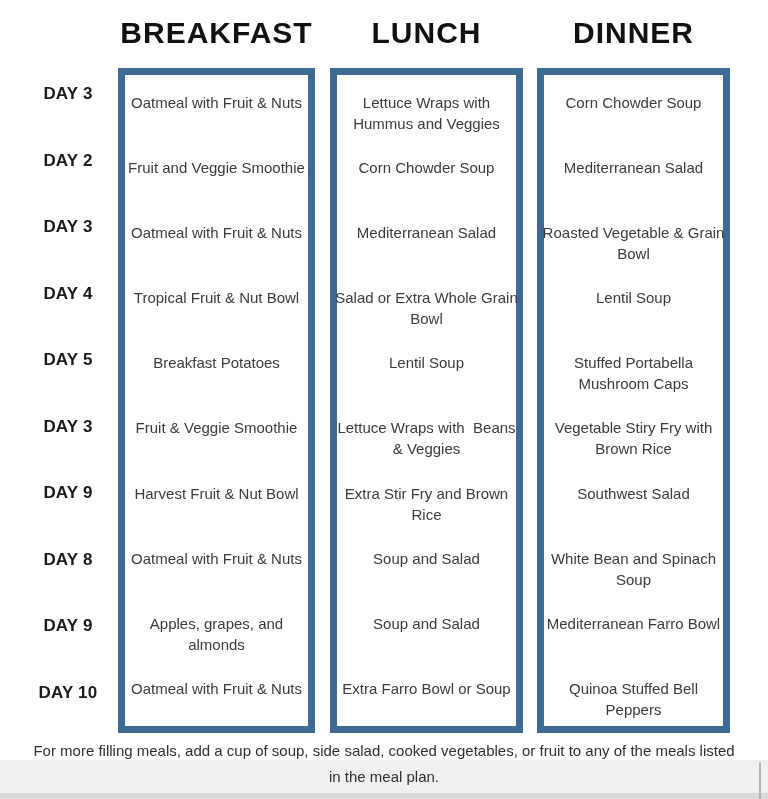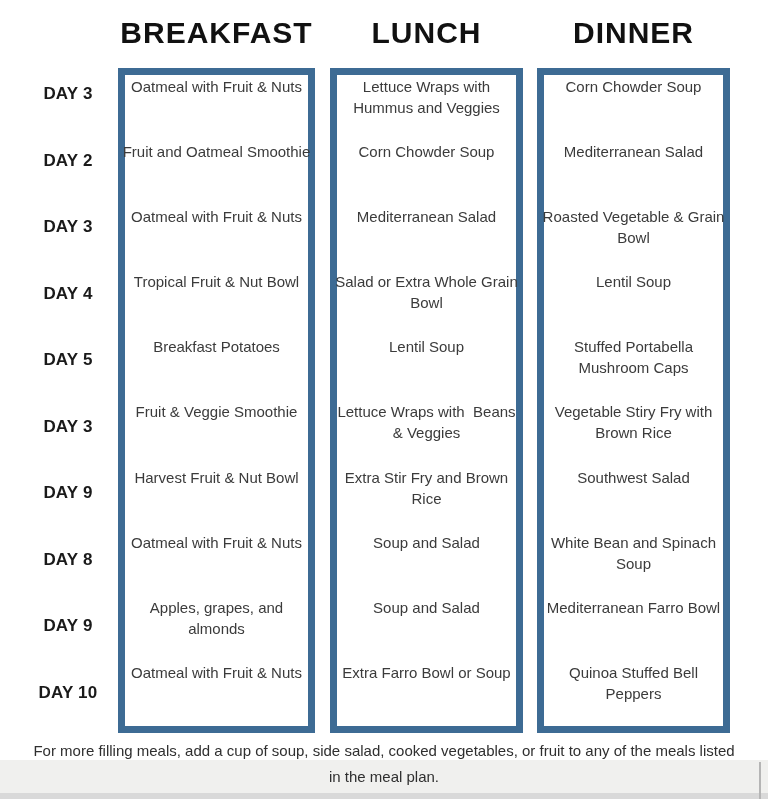--- a/index.html
+++ b/index.html
@@ -49,21 +49,21 @@
     border:7px solid var(--box-border);
     background:#ffffff;
     display:flex;flex-direction:column;
   }
   .meal-box.breakfast{left:118px;width:197px;}
   .meal-box.lunch{left:330px;width:193px;}
   .meal-box.dinner{left:537px;width:193px;}
 
   .meal-cell{
     flex:1;display:flex;flex-direction:column;align-items:center;
-    padding-top:1px;
+    padding-top:17px;
     font-size:15px;line-height:21px;
     color:var(--meal-text);
     text-align:center;
     white-space:pre;
   }
 
   
   .bottom-band{
     position:absolute;left:0;top:760px;width:768px;height:39px;
     background:#f0f0ee;
@@ -104,21 +104,21 @@
     <div class="day-label">DAY 5</div>
     <div class="day-label">DAY 3</div>
     <div class="day-label">DAY 9</div>
     <div class="day-label">DAY 8</div>
     <div class="day-label">DAY 9</div>
     <div class="day-label">DAY 10</div>
   </div>
 
   <div class="meal-box breakfast">
     <div class="meal-cell">Oatmeal with Fruit &amp; Nuts</div>
-    <div class="meal-cell">Fruit and Oatmeal Smoothie</div>
+    <div class="meal-cell">Fruit and Veggie Smoothie</div>
     <div class="meal-cell">Oatmeal with Fruit &amp; Nuts</div>
     <div class="meal-cell">Tropical Fruit &amp; Nut Bowl</div>
     <div class="meal-cell">Breakfast Potatoes</div>
     <div class="meal-cell">Fruit &amp; Veggie Smoothie</div>
     <div class="meal-cell">Harvest Fruit &amp; Nut Bowl</div>
     <div class="meal-cell">Oatmeal with Fruit &amp; Nuts</div>
     <div class="meal-cell">Apples, grapes, and
 almonds</div>
     <div class="meal-cell">Oatmeal with Fruit &amp; Nuts</div>
   </div>

